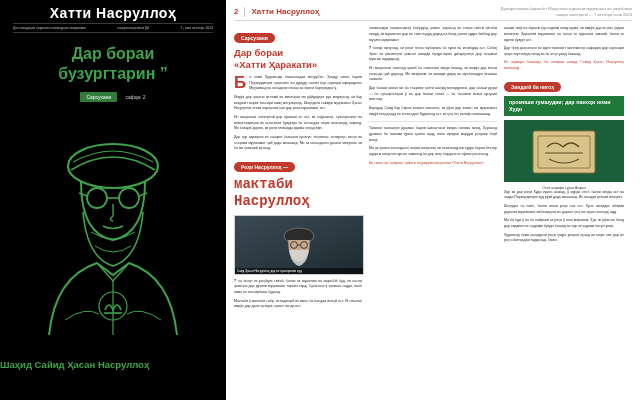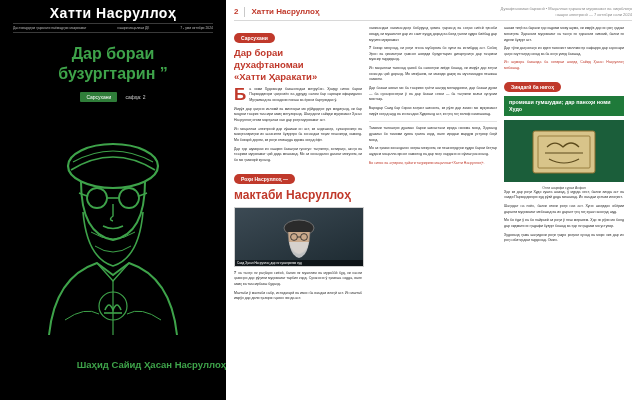--- a/index.html
+++ b/index.html
@@ -15,40 +15,40 @@
   .cover-sub span{white-space:nowrap;}
   .headline{color:#3ea34a;font-weight:bold;text-align:center;font-size:16px;line-height:1.25;
     margin-top:14px;text-shadow:0 0 2px #000;}
   .ribbon{margin:8px auto 0;width:132px;display:flex;align-items:center;justify-content:center;gap:8px;}
   .ribbon .rb{background:#2f7d39;color:#fff;font-size:5px;padding:2px 6px;border-radius:1px;}
   .ribbon .pg{color:#cfcfcf;font-size:5px;}
 
   .portrait{position:absolute;left:0;right:0;top:120px;height:230px;}
   .portrait svg{display:block;margin:0 auto;}
 
-  .cover-name{position:absolute;left:0;right:0;bottom:30px;text-align:right;color:#3ea34a;
+  .cover-name{position:absolute;left:0;right:0;bottom:30px;text-align:left;color:#3ea34a;
     font-size:9.5px;font-weight:bold;}
   .cover-foot{position:absolute;left:0;right:0;bottom:0;height:22px;background:#000;}
 
   
   .spread{position:relative;width:414px;height:400px;background:#fff;padding:6px 8px 0 8px;box-sizing:border-box;}
   .sp-head{display:flex;align-items:center;gap:6px;border-bottom:1px solid #d8d8d8;padding-bottom:3px;}
   .sp-pagenum{color:#c0392b;font-size:8px;font-weight:bold;}
   .sp-bar{width:1px;height:10px;background:#c9c9c9;}
   .sp-head-title{color:#c0392b;font-size:8px;font-weight:bold;}
   .sp-head-meta{margin-left:auto;color:#8a8a8a;font-size:4px;text-align:right;line-height:1.4;}
 
   .sp-body{display:flex;gap:7px;margin-top:5px;}
   .col{width:128px;}
   .col.narrow{width:120px;}
 
   .tag{display:inline-block;background:#c0392b;color:#fff;font-size:5px;font-weight:bold;
     padding:2px 7px;border-radius:7px;margin-bottom:4px;}
   .art-title{color:#c0392b;font-size:9.5px;font-weight:bold;line-height:1.25;margin:0 0 4px 0;}
-  .art-title.sm{font-size:12px;}
+  .art-title.sm{font-size:14px;font-family:Liberation Mono, monospace;}
   .drop{float:left;color:#c0392b;font-size:17px;line-height:13px;font-weight:bold;padding:1px 3px 0 0;}
 
   .txt{font-size:3.5px;line-height:1.62;color:#2b2b2b;text-align:justify;margin:0 0 3px 0;}
   .txt.red{color:#c0392b;}
 
   .photo{width:100%;height:58px;background:linear-gradient(160deg,#3c4a54,#1d2a31);margin:4px 0;position:relative;overflow:hidden;border:1px solid #cfcfcf;}
   .photo .face{position:absolute;left:50%;top:8px;transform:translateX(-50%);}
   .photo .cap{position:absolute;left:0;right:0;bottom:0;background:rgba(0,0,0,.55);color:#fff;font-size:3px;padding:1px 2px;}
   .green-banner{background:#1f7a3a;color:#fff;font-size:5.4px;font-weight:bold;padding:3px 5px;line-height:1.3;}
   .quran{width:100%;height:62px;background:#1b5e3a;margin:4px 0;position:relative;overflow:hidden;}
@@ -131,21 +131,20 @@
         <div>нашри электронӣ — 7 октябри соли 2024</div>
       </div>
     </div>
 
     <div class="sp-body">
 
       <div class="col">
         <div class="tag">Сарсухани</div>
         <div class="art-title">
           <div>Дар бораи</div>
-          <div>духафтаномаи</div>
           <div>«Хатти Ҳаракати»</div>
         </div>
         <p class="txt">
           <span class="drop">Б</span>
           <span>а номи Худованди бахшояндаи меҳрубон. Ҳамду сипос барои Парвардигори ҷаҳониён ва дуруду салом бар сарвари офаридагон Муҳаммад ва хонадони покаш ва ёрони баргузидаи ӯ.</span>
         </p>
         <p class="txt">Имрӯз дар ҷаҳони исломӣ ва минтақаи мо рӯйдодҳое рух медиҳанд, ки бар маҷрои таърих таъсири амиқ мегузоранд. Шаҳодати сайиди муқовамат Ҳасан Насруллоҳ оғози марҳалаи нав дар роҳи муқовамат аст.</p>
         <p class="txt">Ин маҷаллаи электронӣ дар кӯшиши он аст, ки андешаҳо, суханрониҳо ва мавқеъгириҳои ин шахсияти бузургро ба хонандаи тоҷик пешниҳод намояд. Мо боварӣ дорем, ки роҳи оғозшуда идома хоҳад ёфт.</p>
         <p class="txt">Дар ҳар шумораи ин нашрия бахшҳои гуногун: таҳлилҳо, хотираҳо, аксҳо ва таърихи муқовамат ҷой дода мешавад. Мо аз хонандагон даъват мекунем, ки бо мо ҳамкорӣ кунанд.</p>
 

